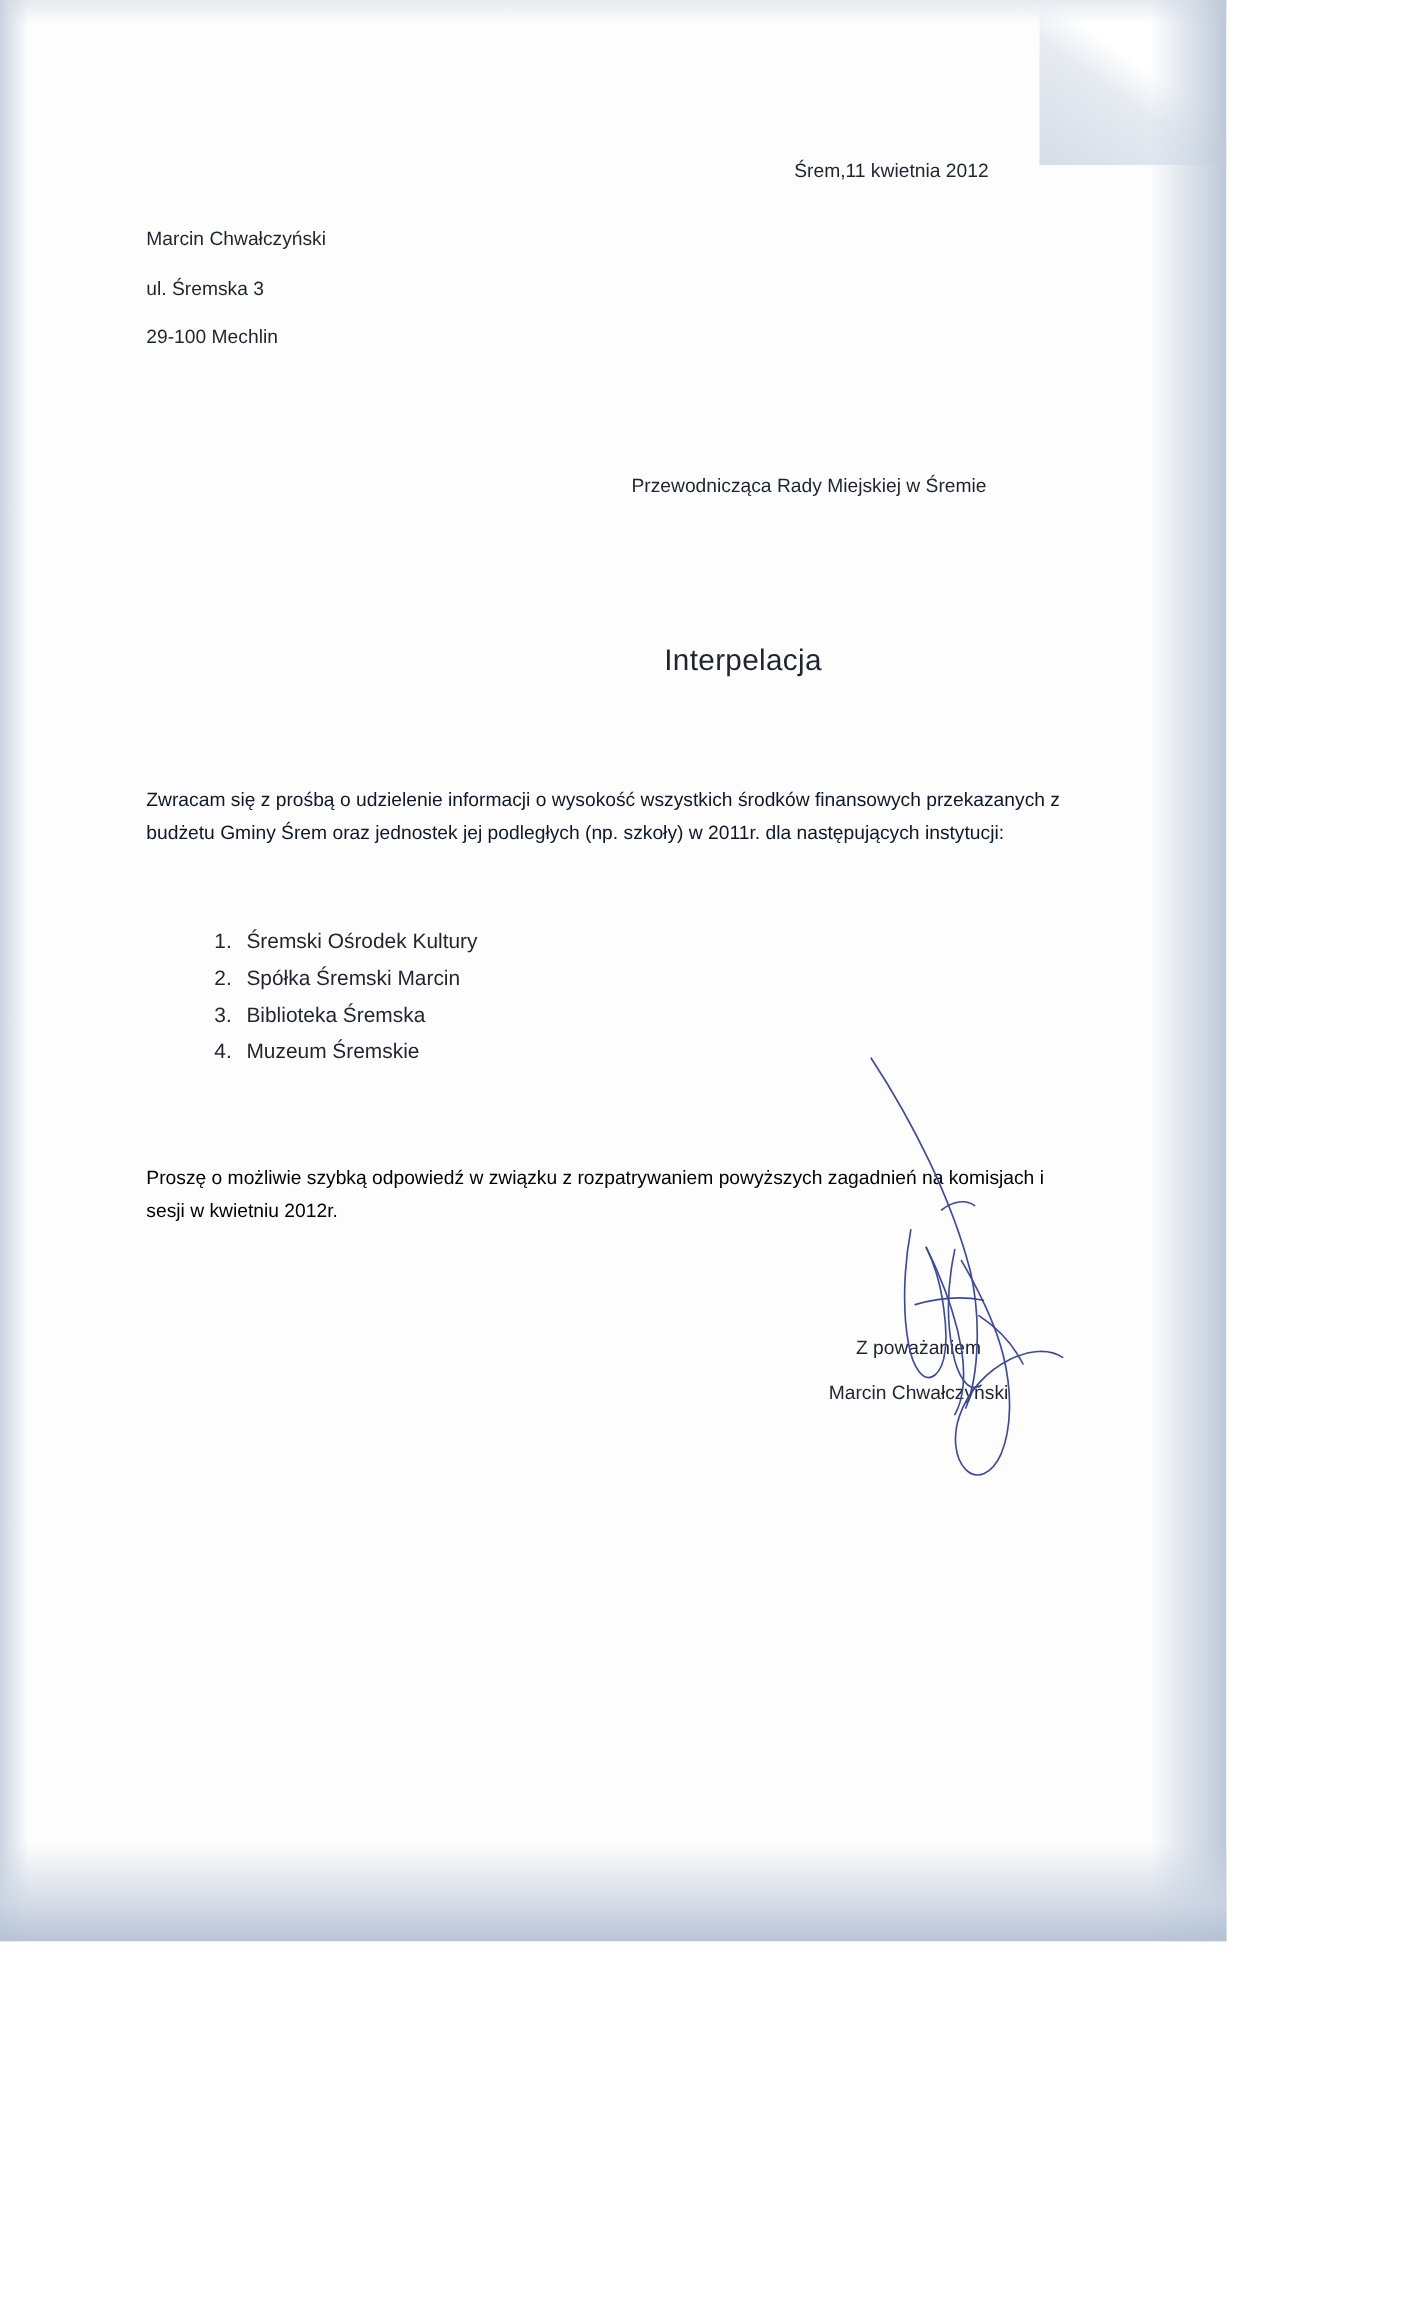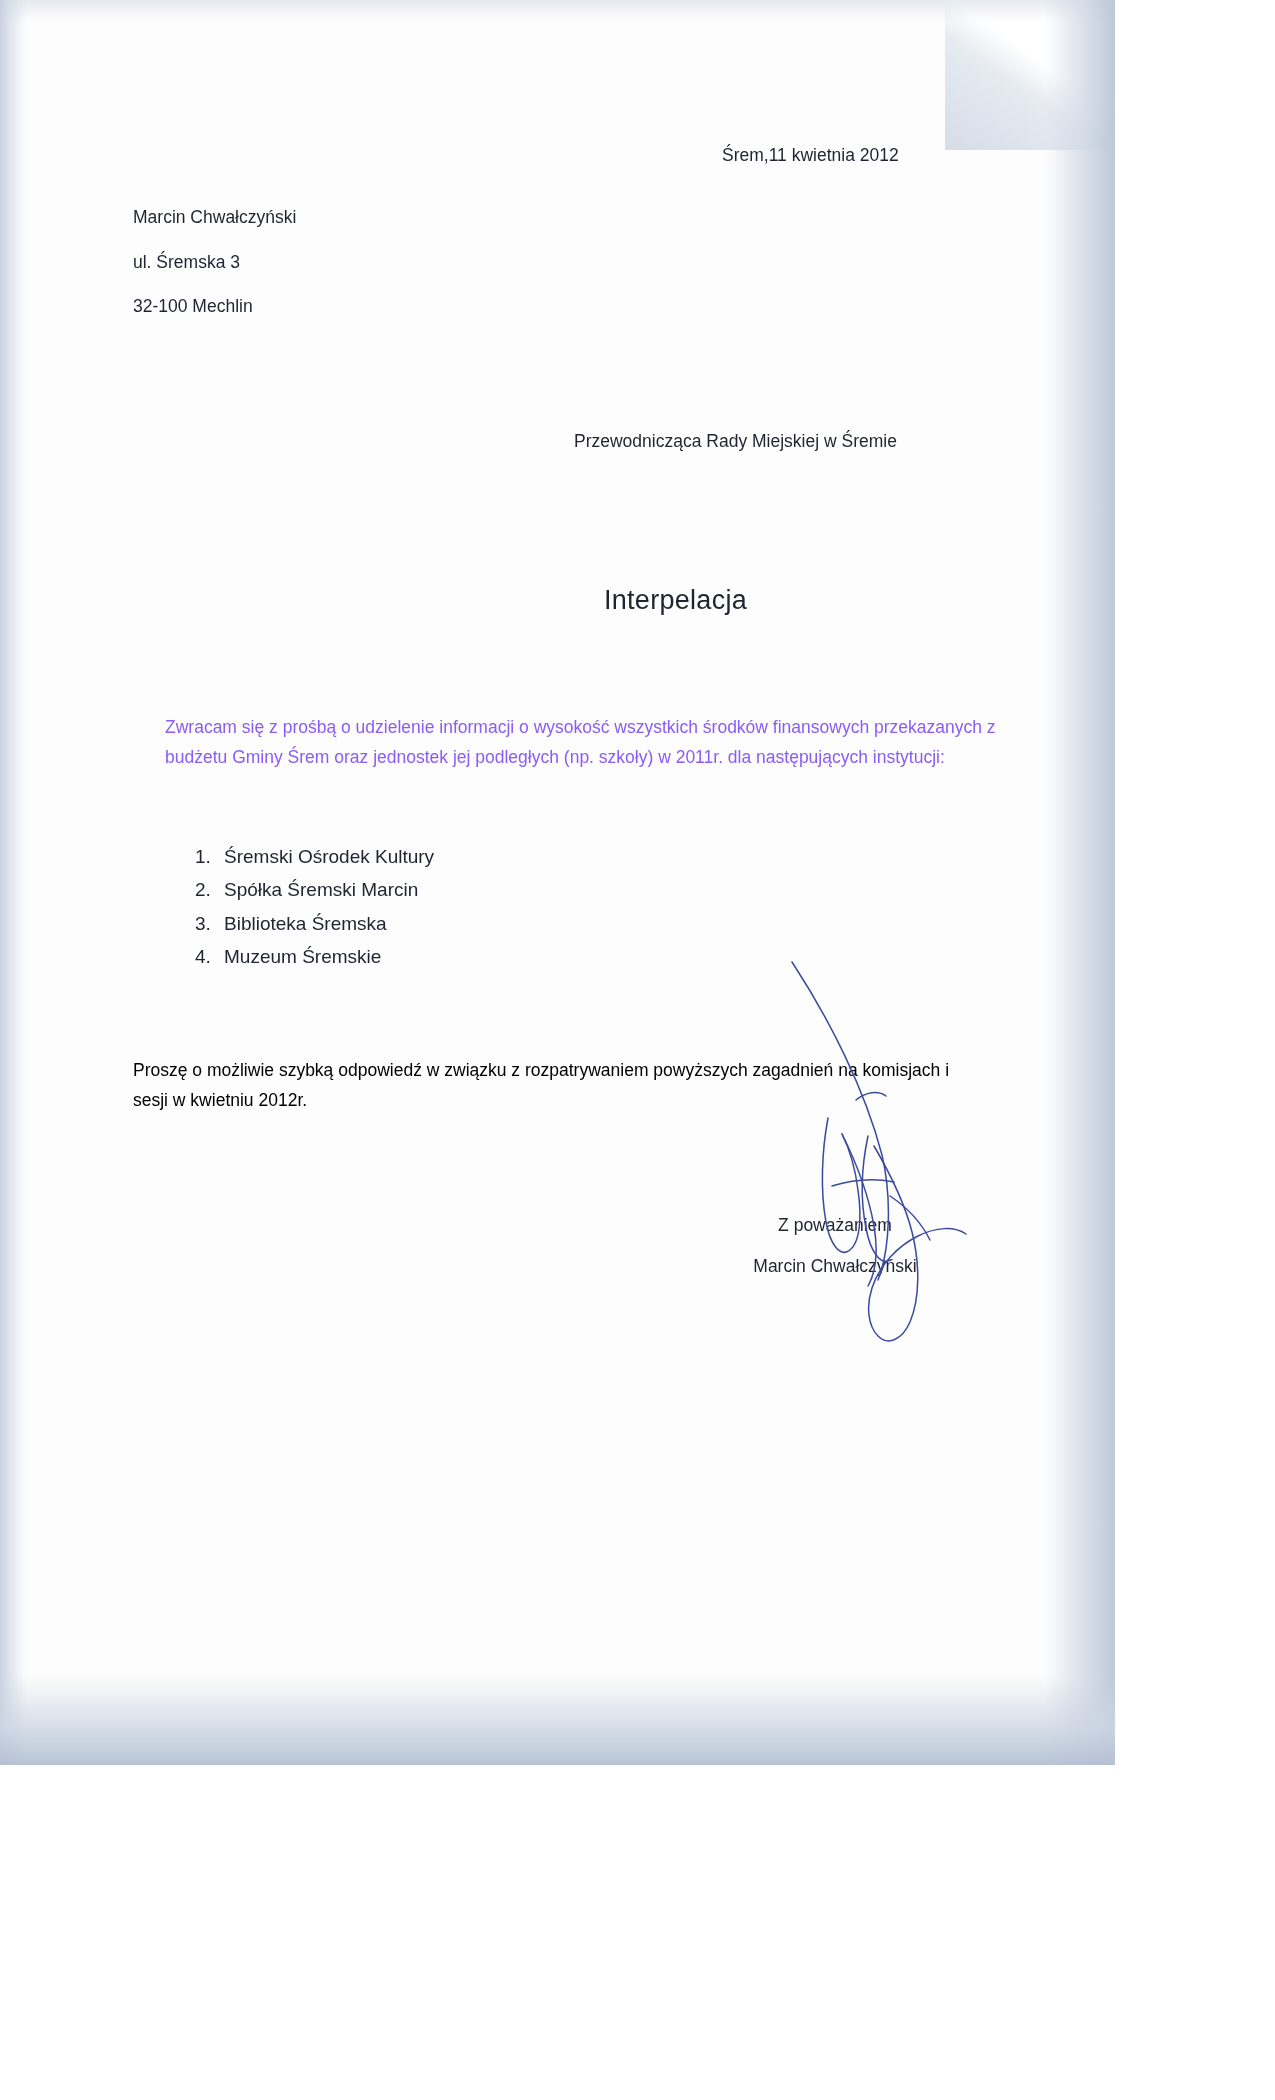--- a/index.html
+++ b/index.html
@@ -109,22 +109,21 @@
   }
   #doc-title span { margin-left: 18px; }
 
   #body-paragraph {
     position: absolute;
     left: 133px;
     top: 712px;
     width: 850px;
     font-size: 17.5px;
     line-height: 1.74;
-    color: #8b5cf6;
-    margin-left: 32px;
+    color: #0f172a;
   }
 
   #institution-list {
     position: absolute;
     left: 178px;
     top: 840px;
     margin: 0;
     padding-left: 38px;
     font-size: 19px;
     line-height: 1.76;
@@ -169,21 +168,21 @@
 
 <div id="scan-sheet">
 
   <div id="scan-corner"></div>
 
   <div class="doc-text" id="date-line">Śrem,11 kwietnia 2012</div>
 
   <div class="doc-text" id="sender-block">
     <div>Marcin Chwałczyński</div>
     <div>ul. Śremska 3</div>
-    <div>32-100 Mechlin</div>
+    <div>29-100 Mechlin</div>
   </div>
 
   <div class="doc-text" id="recipient-block">
     <div>Przewodnicząca Rady Miejskiej w Śremie</div>
   </div>
 
   <div id="doc-title">
     <span>Interpelacja</span>
   </div>
 

